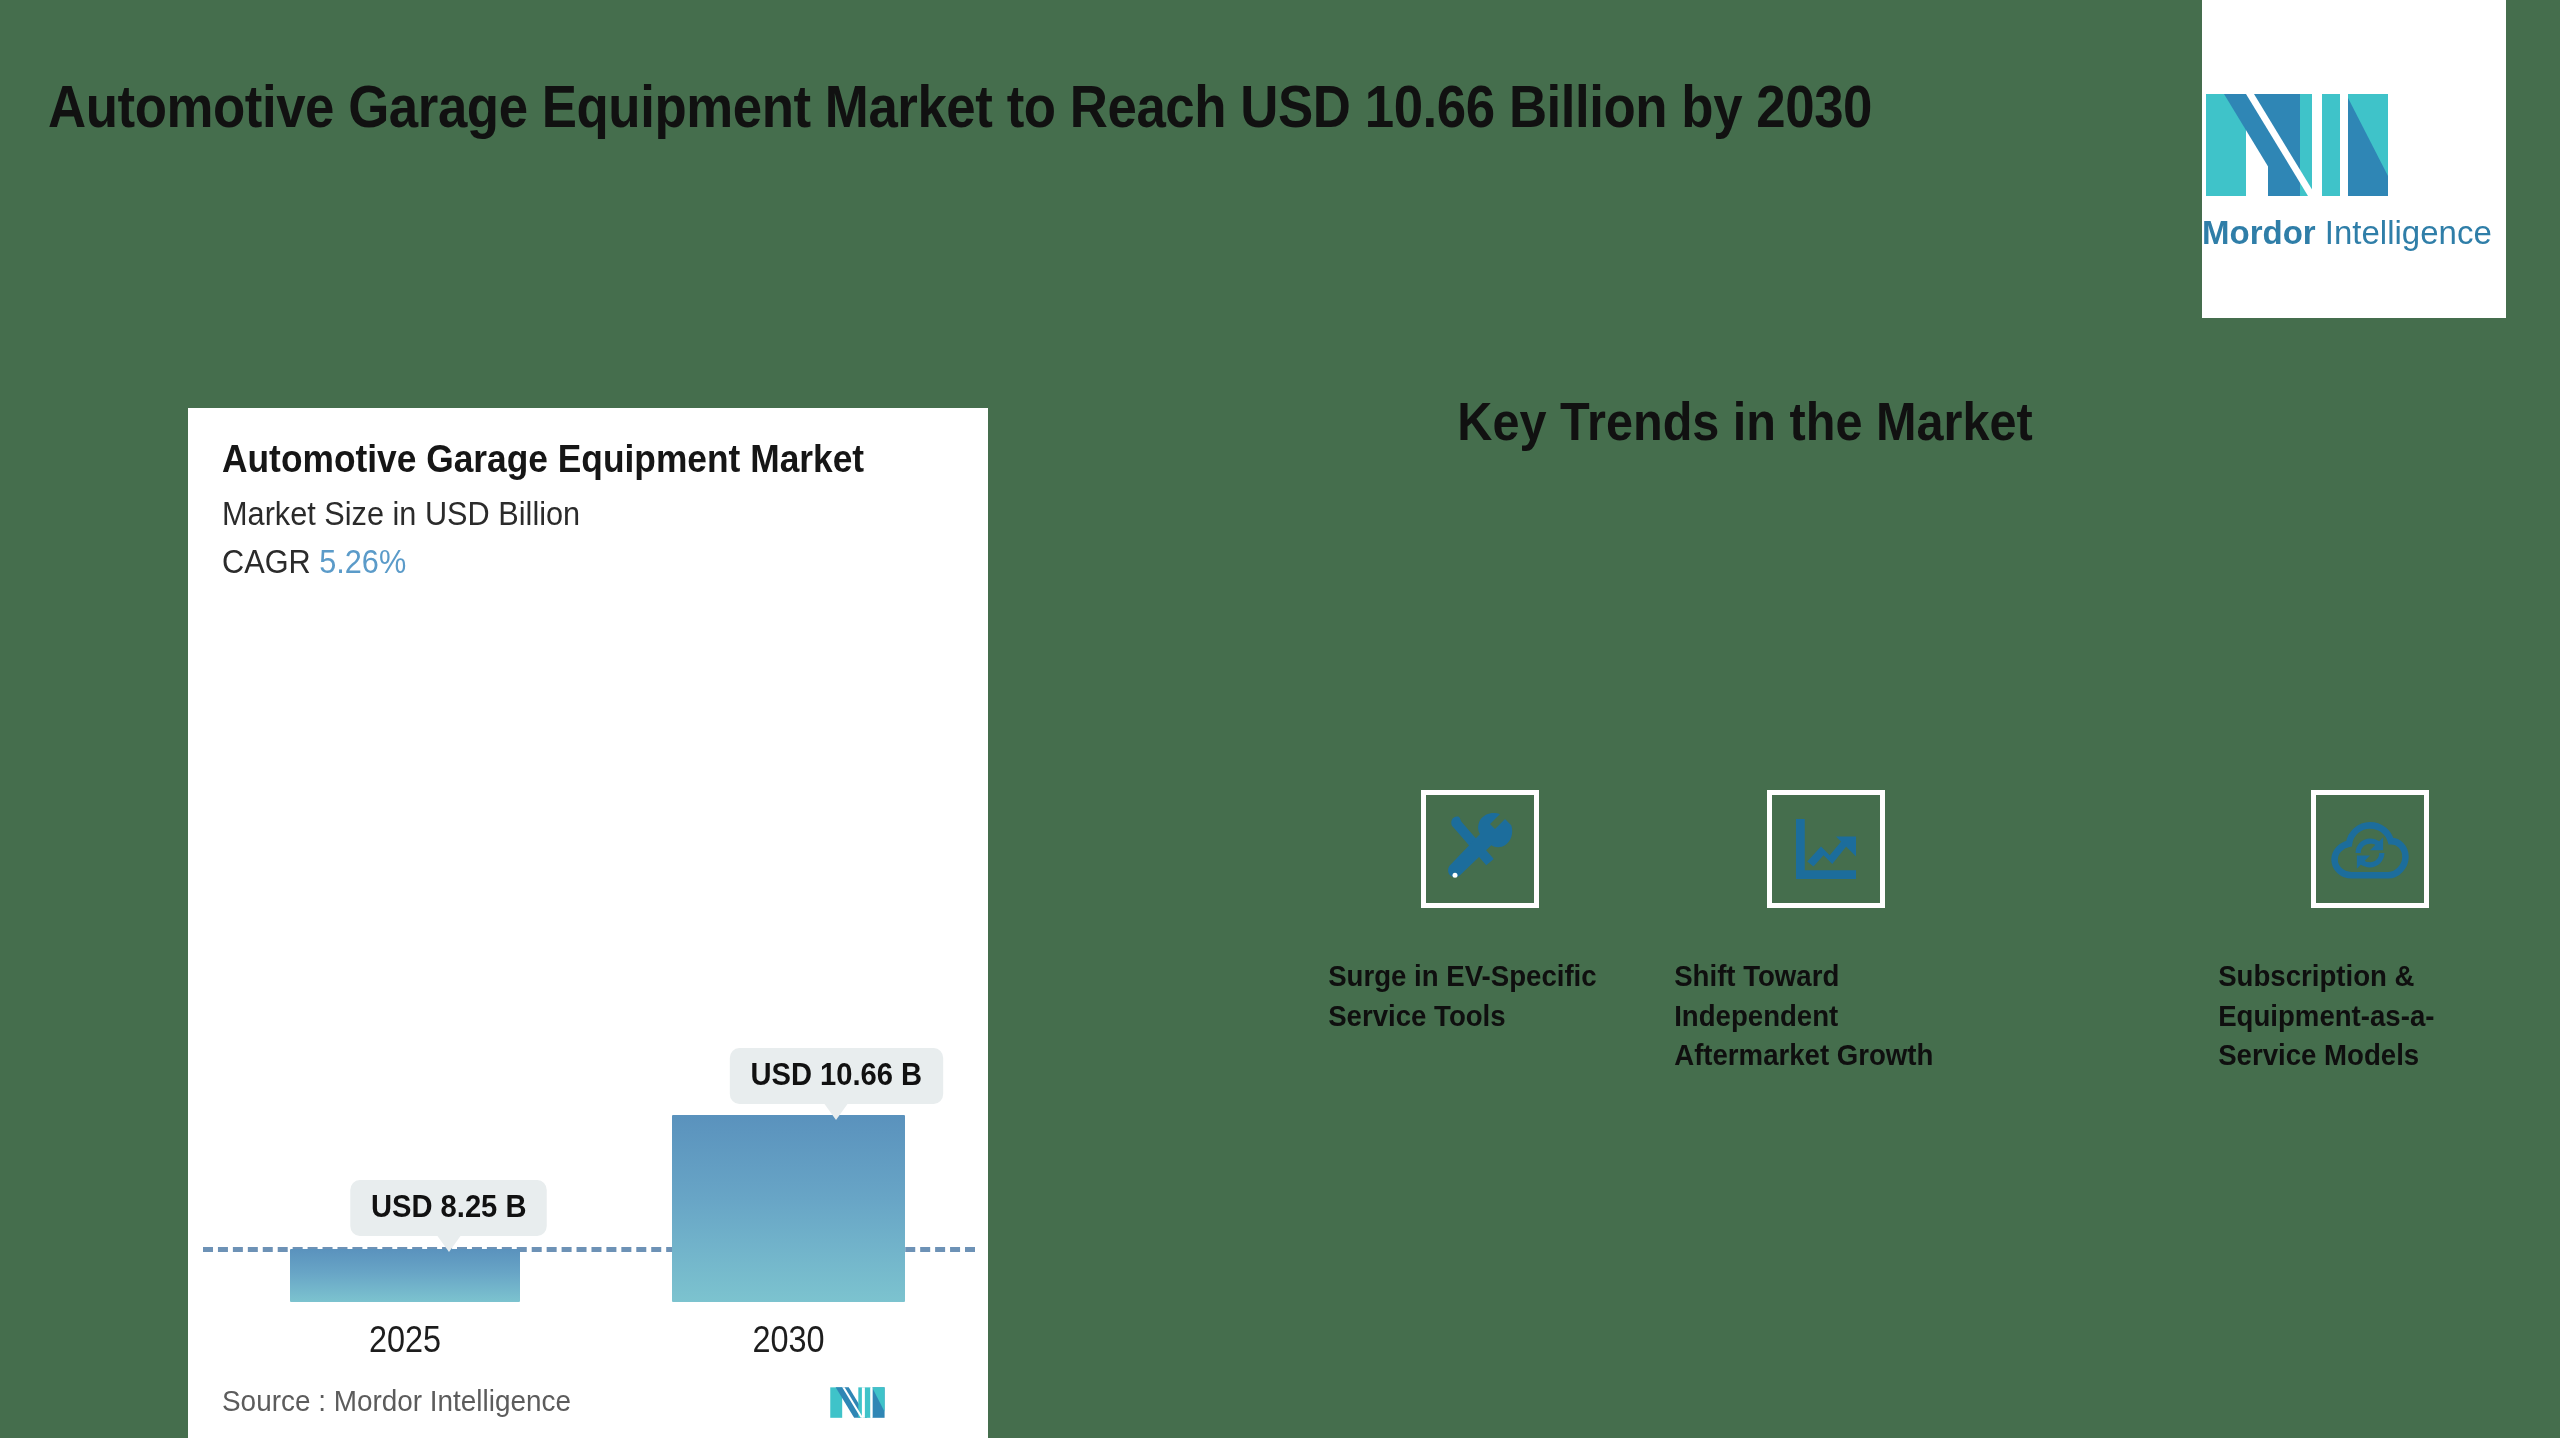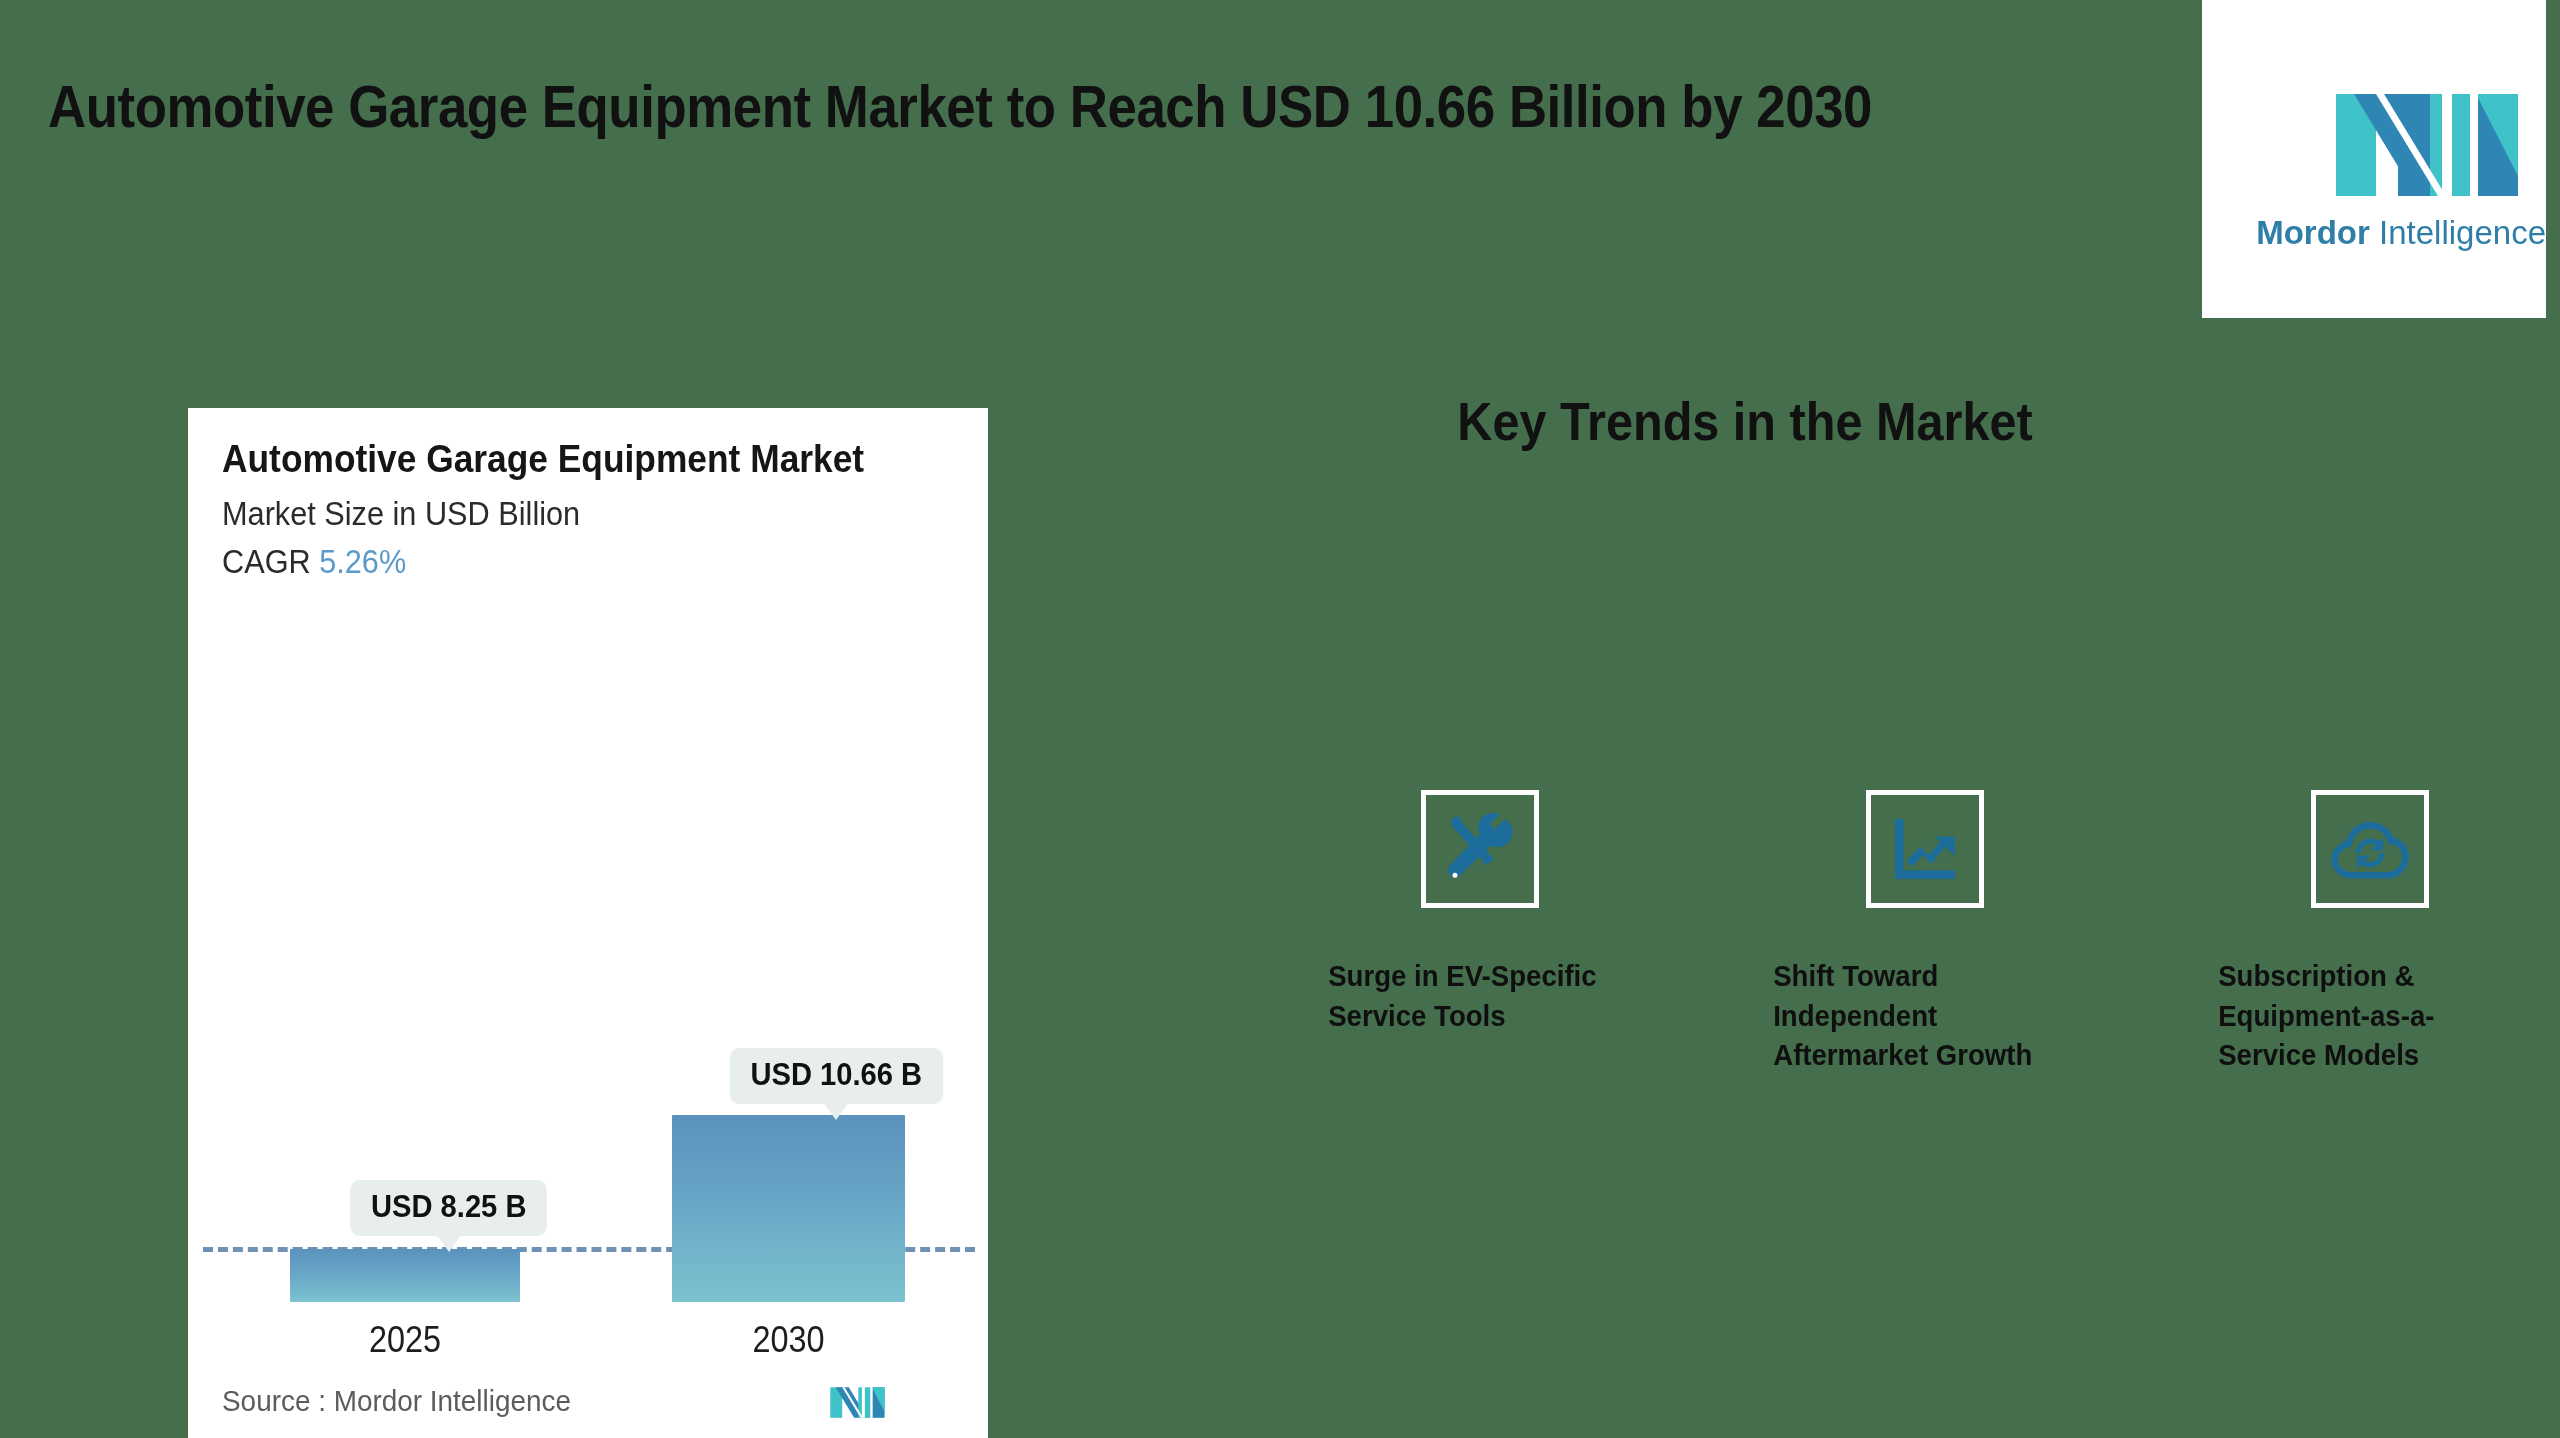--- a/index.html
+++ b/index.html
@@ -28,26 +28,26 @@
     letter-spacing: -0.5px;
     transform: scaleX(0.88);
     transform-origin: left top;
   }
 
   
   .logo-box {
     position: absolute;
     left: 2202px;
     top: 0px;
-    width: 344px;
+    width: 304px;
     height: 318px;
     background: #ffffff;
     display: flex;
     flex-direction: column;
-    align-items: flex-end;
+    align-items: flex-start;
     justify-content: center;
   }
   .logo-mark { width: 214px; height: 134px; display: block; }
   .logo-word {
     margin-top: 14px;
     font-size: 33px;
     color: #2f7ea8;
     white-space: nowrap;
   }
   .logo-word b { font-weight: bold; }
@@ -185,21 +185,21 @@
     white-space: nowrap;
   }
 
   .trend {
     position: absolute;
     top: 790px;
     width: 330px;
     text-align: left;
   }
   .trend-1 { left: 1315px; }
-  .trend-2 { left: 1760px; }
+  .trend-2 { left: 1661px; }
   .trend-3 { left: 2205px; }
 
   .icon-frame {
     width: 118px;
     height: 118px;
     margin: 0 auto;
     border: 5px solid #ffffff;
     box-sizing: border-box;
     display: flex;
     align-items: center;

